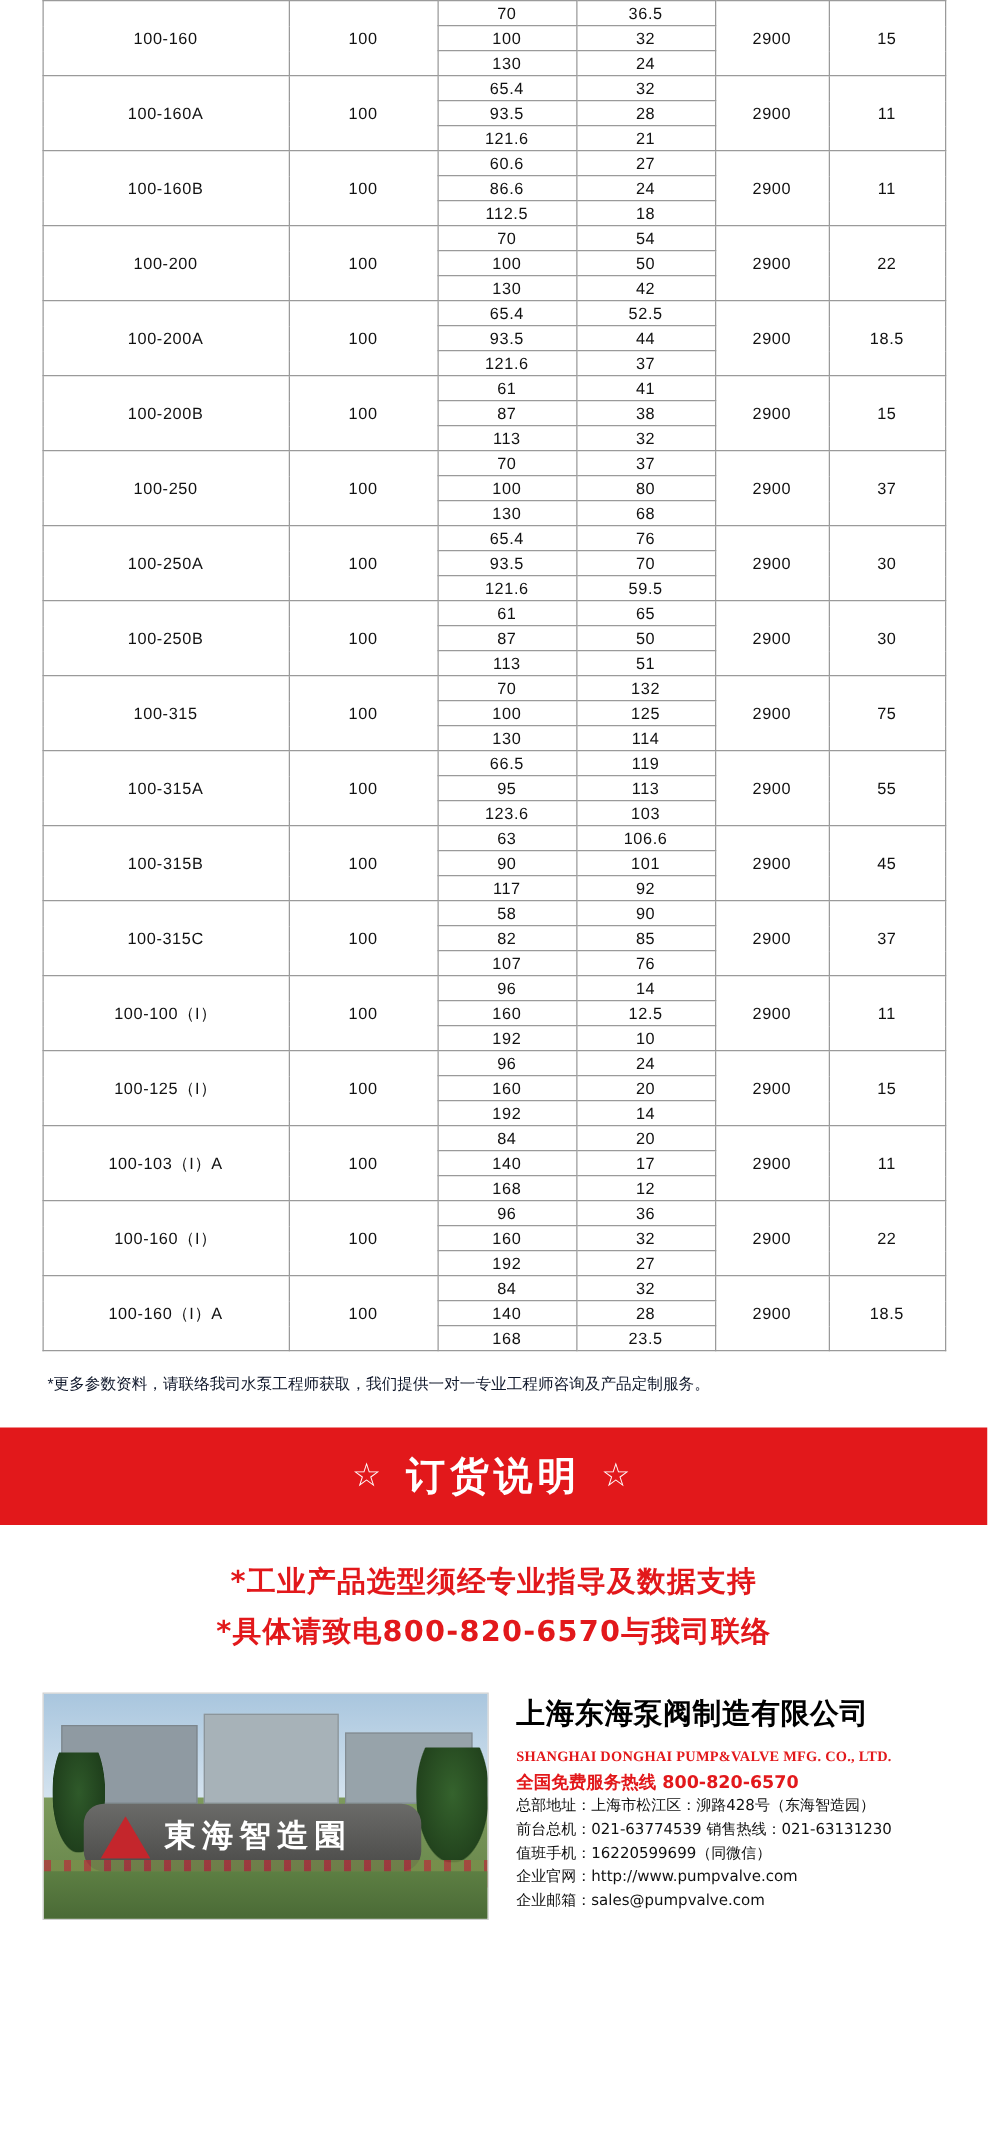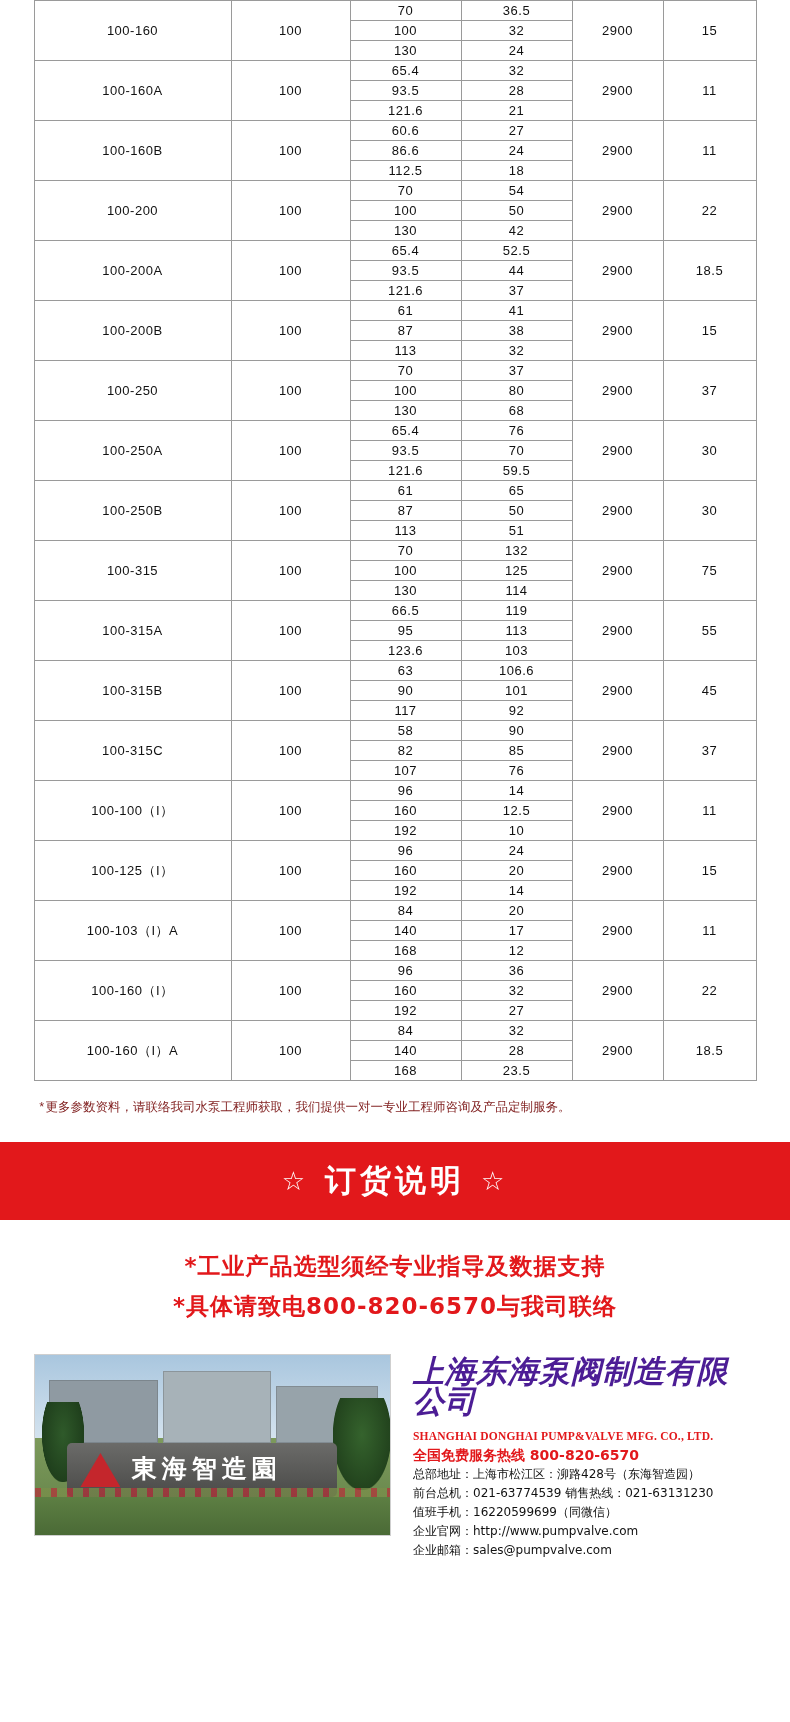--- a/index.html
+++ b/index.html
@@ -36,22 +36,22 @@
   td.speed{width:90px;}
   td.power{width:92px;}
   .first-row td.flow,.first-row td.head{border-top:1px solid #9a9a9a;}
 
   
   .note{
     width:716px;
     margin:0 auto;
     padding:18px 0 22px 2px;
     font-size:12.5px;
-    color:#7f1d1d;
-    font-family:Liberation Mono, monospace;
+    color:#0f172a;
+    font-family:Liberation Sans, sans-serif;
   }
 
   
   .banner{
     background:#e2181b;
     height:78px;
     display:flex;
     align-items:center;
     justify-content:center;
     margin-top:4px;
@@ -104,34 +104,34 @@
     background:#8f9aa2;border:1px solid #7c868d;}
   .photo .bldgM{position:absolute;left:36%;top:9%;width:30%;height:39%;
     background:#a7b2b8;border:1px solid #8b959b;}
   .photo .bldgR{position:absolute;left:68%;top:17%;width:28%;height:31%;
     background:#97a3aa;border:1px solid #828c93;}
   .photo .tree1{position:absolute;left:2%;top:26%;width:42px;height:80px;
     background:radial-gradient(ellipse at 50% 40%,#2f5a2a 0%,#1f3f1c 70%,rgba(31,63,28,0) 72%);}
   .photo .tree2{position:absolute;left:84%;top:24%;width:58px;height:92px;
     background:radial-gradient(ellipse at 50% 40%,#35632d 0%,#22431d 70%,rgba(34,67,29,0) 72%);}
   .photo .stone{position:absolute;left:9%;top:49%;width:76%;height:30%;
-    background:linear-gradient(#6b6b69,#4a4a48);border-radius:5px;}
+    background:linear-gradient(#6b6b69,#4a4a48);border-radius:16px;}
   .photo .stone .logo{position:absolute;left:5%;top:18%;width:40px;height:34px;
     background:#c4262c;clip-path:polygon(50% 0,100% 100%,0 100%);}
   .photo .stone .cn{position:absolute;left:24%;top:16%;color:#fff;font-size:25px;
     font-weight:bold;letter-spacing:5px;font-family:"DejaVu Sans",sans-serif;}
   .photo .grass{position:absolute;left:0;bottom:0;width:100%;height:21%;
     background:linear-gradient(#5d7f43,#4a6a36);}
   .photo .flowers{position:absolute;left:0;bottom:14%;width:100%;height:12%;
     background:repeating-linear-gradient(90deg,#b4343a 0 6px,#7a8f4a 6px 16px);opacity:.75;}
 
   .company{flex:1 1 auto;padding-top:2px;}
   .company .cn-name{
-    color:#4c1d95;font-size:31px;font-weight:bold;letter-spacing:0.5px;
-    font-family:"DejaVu Sans","Liberation Sans",sans-serif;line-height:30px;font-style:italic;
+    color:#000000;font-size:23px;font-weight:bold;letter-spacing:0.5px;
+    font-family:"DejaVu Sans","Liberation Sans",sans-serif;line-height:30px;
   }
   .company .en-name{
     color:#e2181b;font-size:11.5px;font-weight:bold;letter-spacing:0.2px;
     font-family:"Liberation Serif",serif;margin-top:14px;
   }
   .company .hot{
     color:#e2181b;font-size:14px;font-weight:bold;margin-top:5px;
     font-family:"DejaVu Sans","Liberation Sans",sans-serif;
   }
   .company .line{

